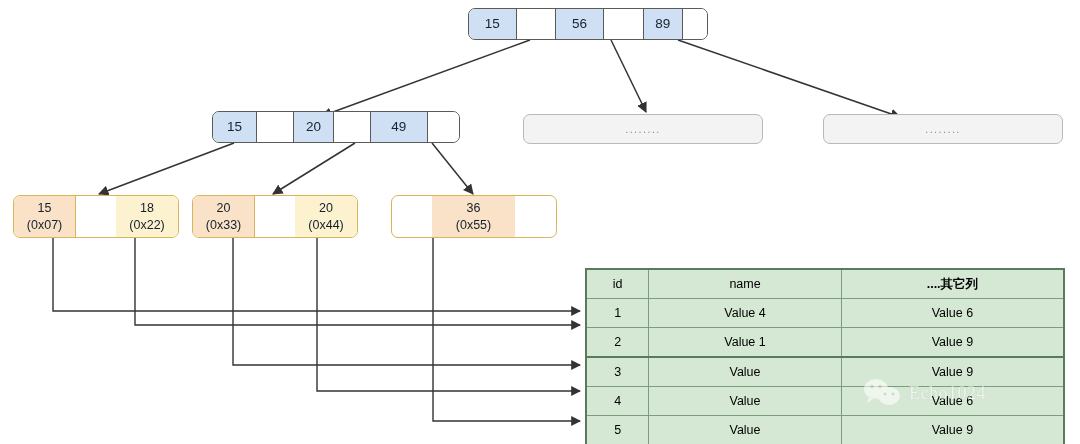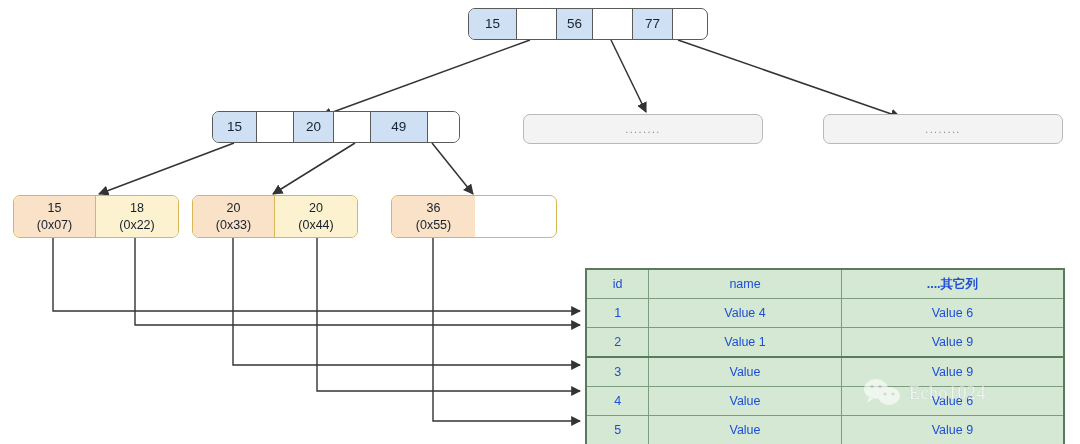--- a/index.html
+++ b/index.html
@@ -75,21 +75,21 @@
     display: flex;
     flex-direction: column;
     align-items: center;
     justify-content: center;
     font-size: 12.5px;
     line-height: 1.32;
     color: #16202c;
     border-right: 1.6px solid #d6b656;
     white-space: nowrap;
   }
-  .leafcell:last-child { border-right: none; }
+  .leafcell:last-child { border-right: none; margin-left: 40px; }
   .leafcell.a { background: #fae2c8; }
   .leafcell.b { background: #fdf2cf; }
 
   
   .ghost {
     position: absolute;
     box-sizing: border-box;
     border: 1.4px solid #b9b9b9;
     border-radius: 7px;
     background: #f3f3f3;
@@ -112,21 +112,21 @@
     box-sizing: border-box;
     border: 2px solid #5a7a5c;
     background: #d5e8d4;
     z-index: 3;
   }
   .data-table td {
     border: 1px solid #7d9c7f;
     background: #d5e8d4;
     text-align: center;
     font-size: 12.5px;
-    color: #1d4ed8;
+    color: #000000;
     height: 28px;
     padding: 0;
   }
   .col-id   { width: 62px; }
   .col-name { width: 194px; }
   .col-other{ width: 224px; }
   .hdr-other { color: #d6006e; font-weight: bold; }
   .tbl-sep td { border-top: 2px solid #5a7a5c; }
 
   
@@ -176,23 +176,23 @@
     <path d="M 53 238 L 53 311 L 580 311" stroke="#333333" stroke-width="1.4" fill="none" marker-end="url(#arrow)"></path>
     <path d="M 135 238 L 135 325 L 580 325" stroke="#333333" stroke-width="1.4" fill="none" marker-end="url(#arrow)"></path>
     <path d="M 233 238 L 233 365 L 580 365" stroke="#333333" stroke-width="1.4" fill="none" marker-end="url(#arrow)"></path>
     <path d="M 317 238 L 317 391 L 580 391" stroke="#333333" stroke-width="1.4" fill="none" marker-end="url(#arrow)"></path>
     <path d="M 433 238 L 433 421 L 580 421" stroke="#333333" stroke-width="1.4" fill="none" marker-end="url(#arrow)"></path>
   </svg>
 
   <div class="node" style="left:468px; top:8px; width:240px; height:32px;">
     <div class="cell key" style="width:48px">15</div>
     <div class="cell blank" style="width:40px"></div>
-    <div class="cell key" style="width:36px">56</div>
-    <div class="cell blank" style="width:40px"></div>
-    <div class="cell key" style="width:40px">77</div>
+    <div class="cell key" style="width:48px">56</div>
+    <div class="cell blank" style="width:40px"></div>
+    <div class="cell key" style="width:40px">89</div>
     <div class="cell blank" style="width:24px"></div>
   </div>
 
   <div class="node" style="left:212px; top:111px; width:248px; height:32px;">
     <div class="cell key" style="width:48px">15</div>
     <div class="cell blank" style="width:40px"></div>
     <div class="cell key" style="width:44px">20</div>
     <div class="cell blank" style="width:40px"></div>
     <div class="cell key" style="width:62px">49</div>
     <div class="cell blank" style="width:34px"></div>

